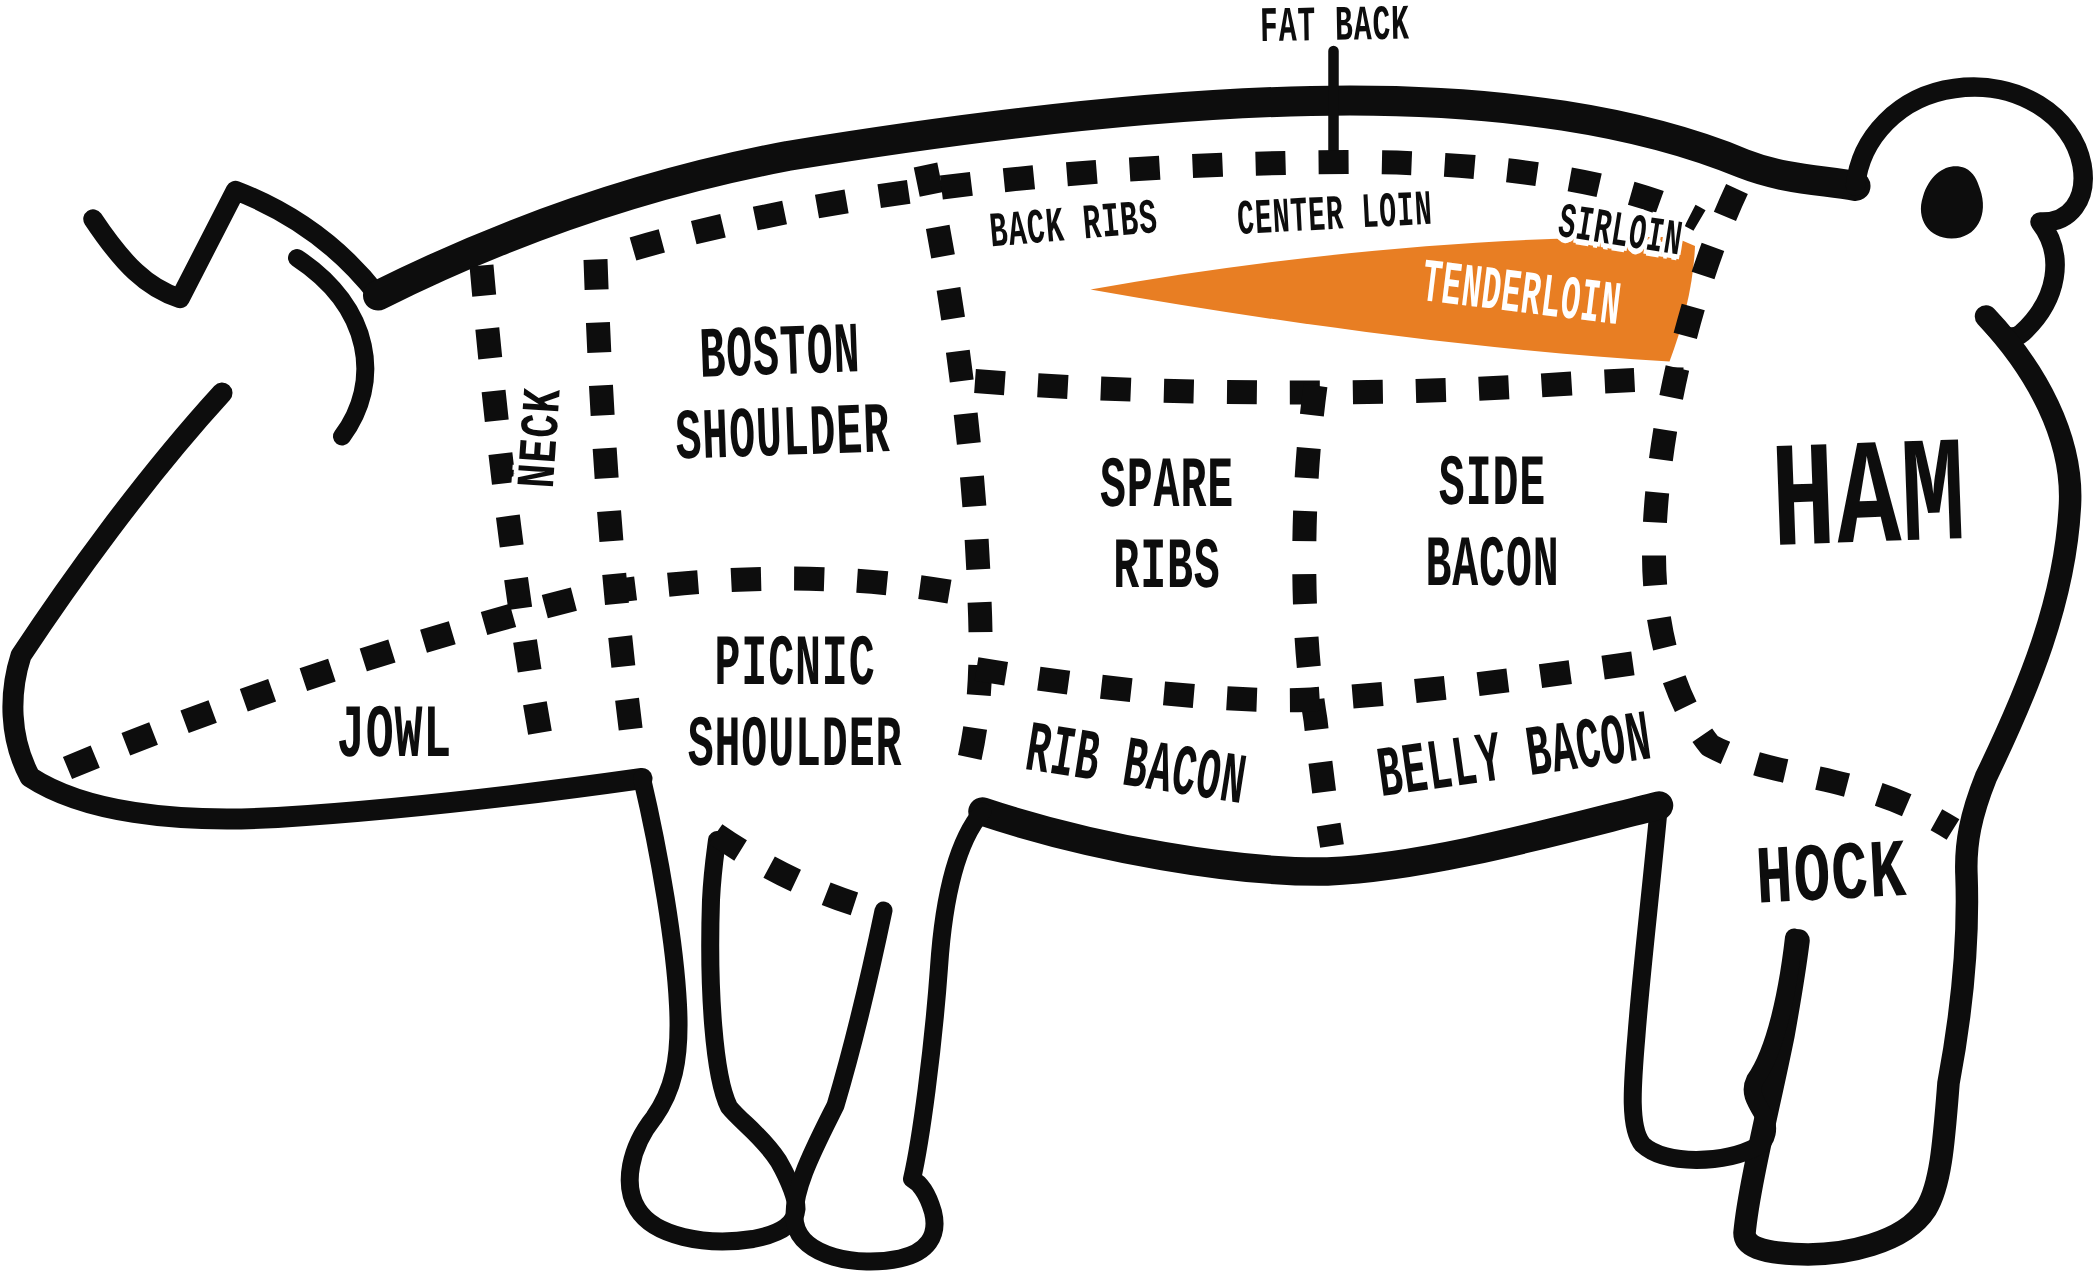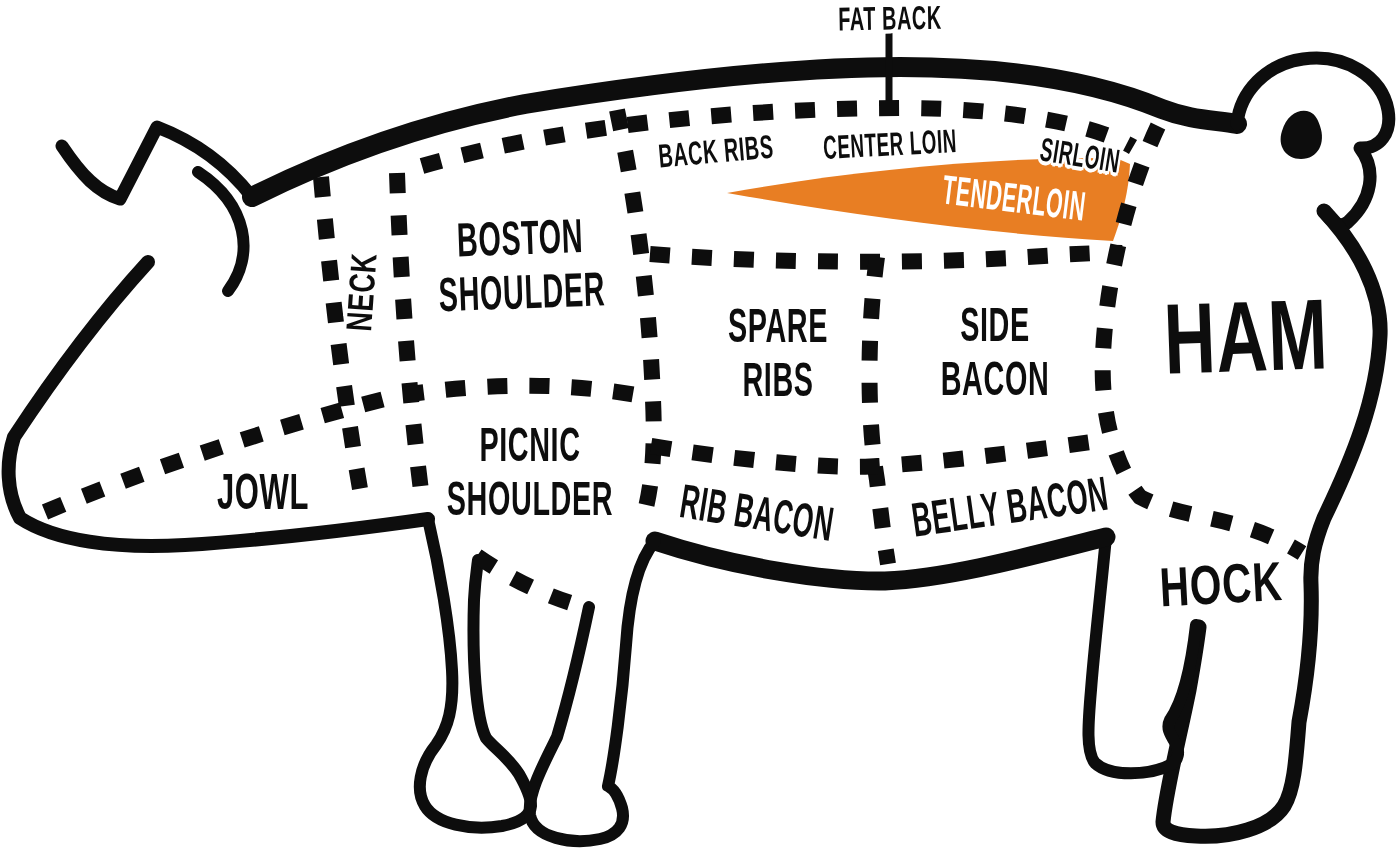--- a/index.html
+++ b/index.html
@@ -1,21 +1,21 @@
 <!DOCTYPE html>
 <html><head>
 <meta charset="utf-8">
 <style>
   html,body{margin:0;padding:0;background:#ffffff;}
   #stage{
     position:relative;
     width:1400px;height:852px;
     background:#ffffff;
     overflow:hidden;
-    font-family:Liberation Sans, sans-serif;
+    font-family:Liberation Mono, monospace;
   }
   #art{position:absolute;left:0;top:0;}
   .lbl{
     position:absolute;
     transform:translate(-50%,-50%) rotate(var(--r,0deg)) scaleX(var(--sx,0.6));
     font-weight:bold;
     color:#0d0d0d;
     white-space:nowrap;
     text-align:center;
     line-height:1.12;

